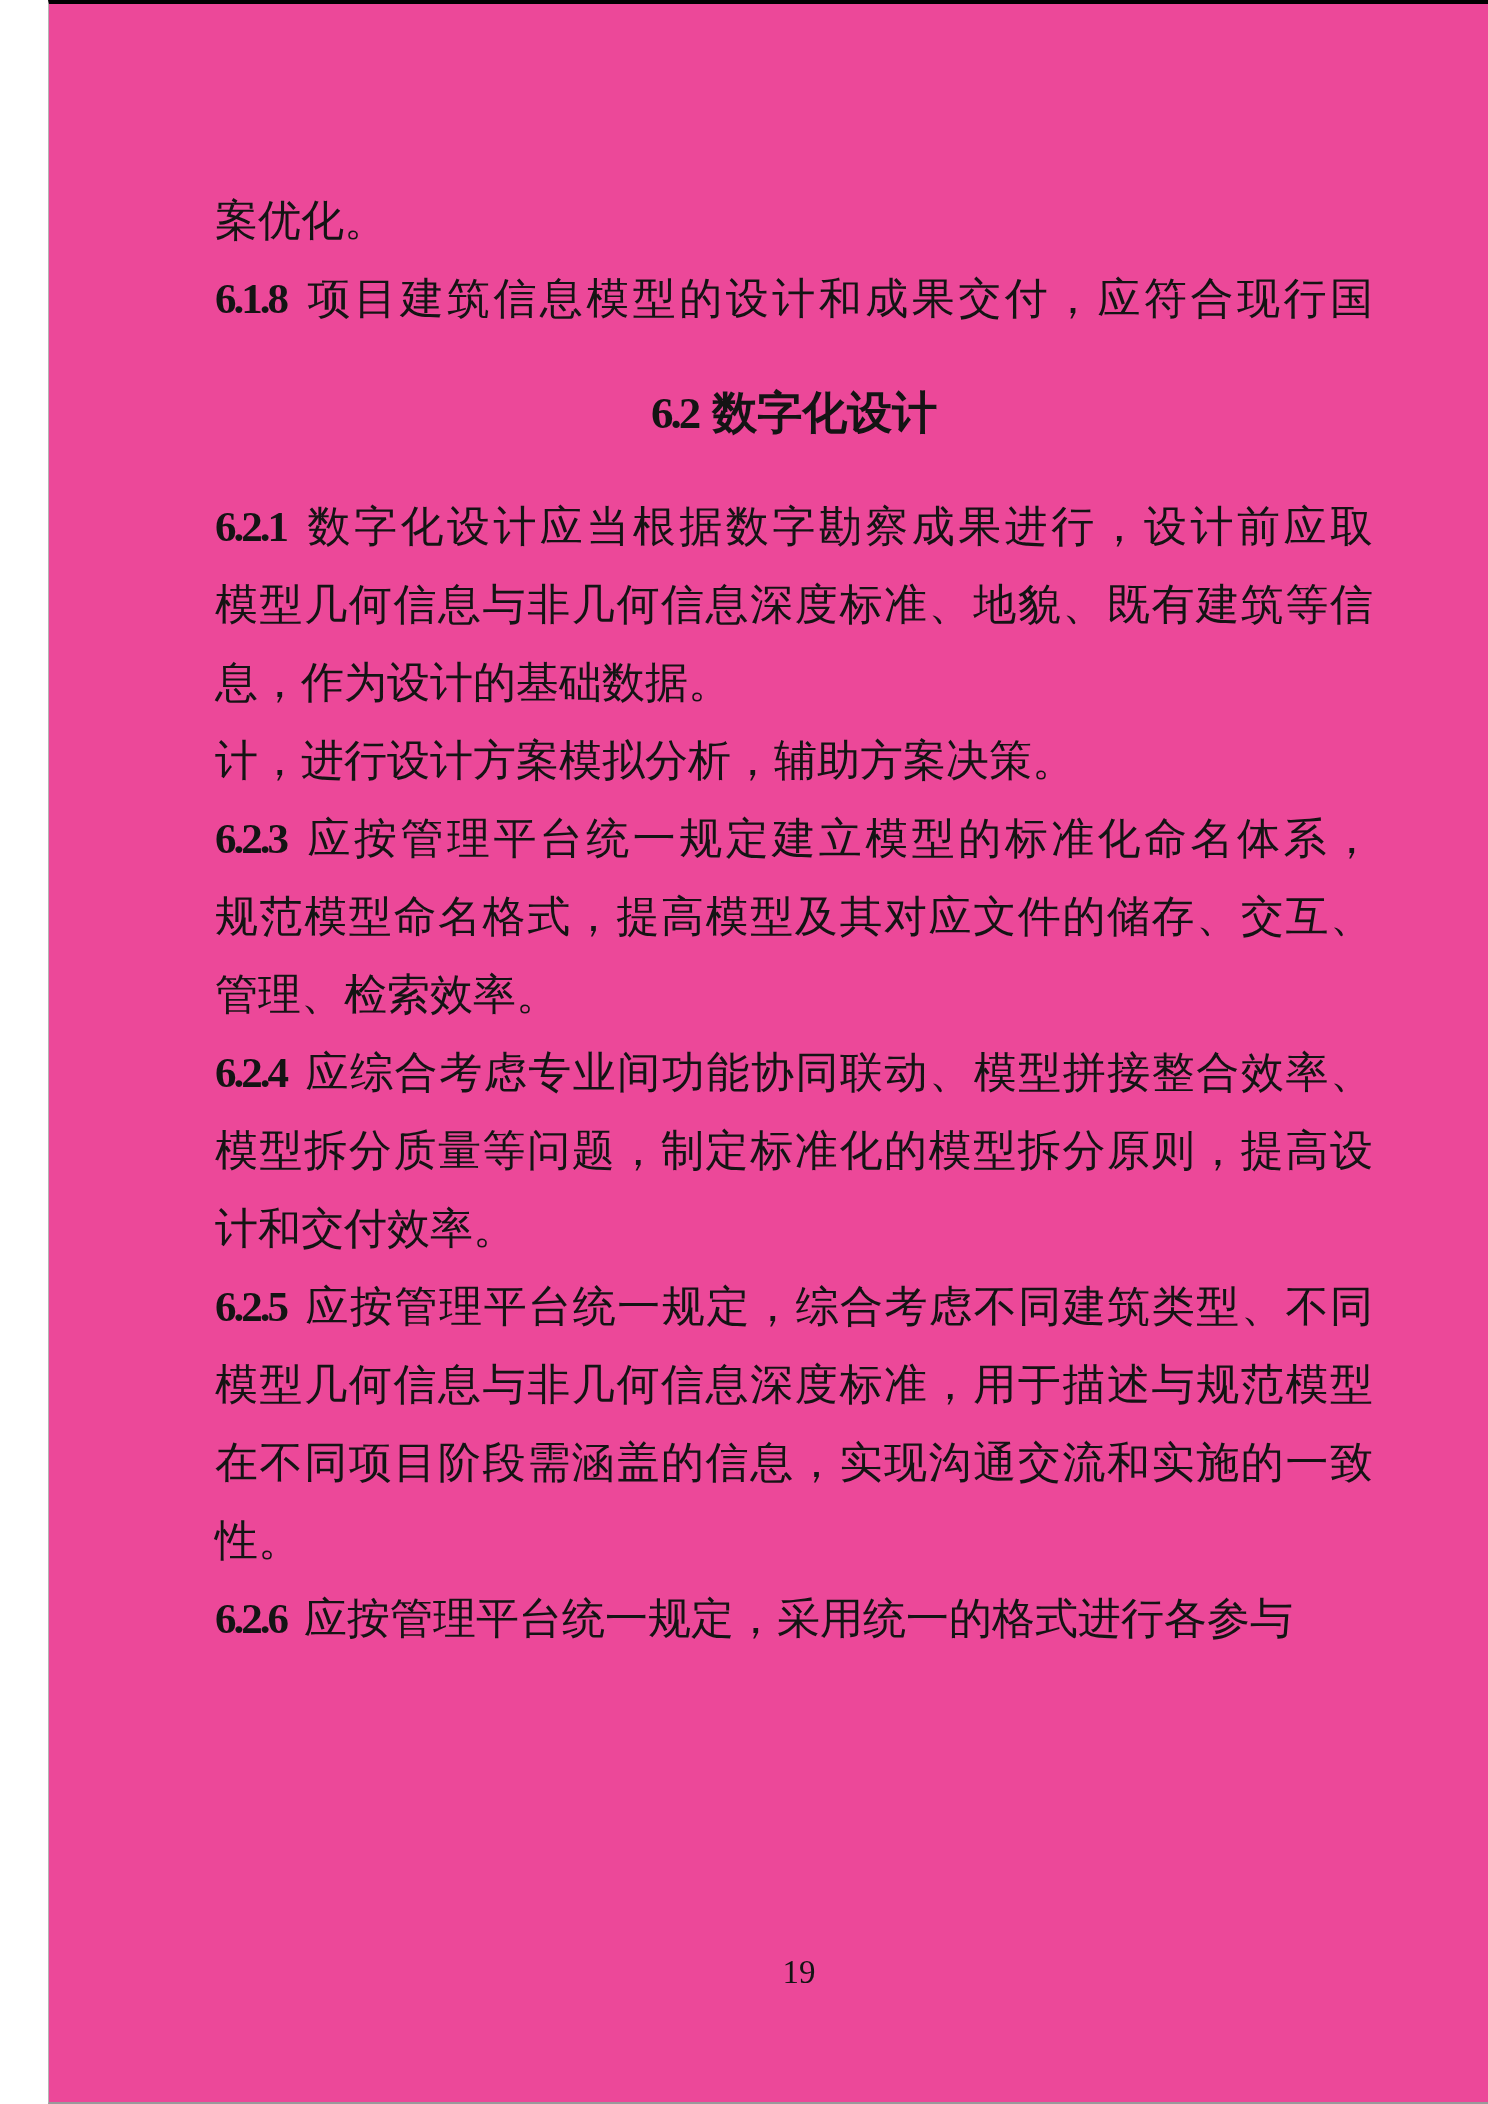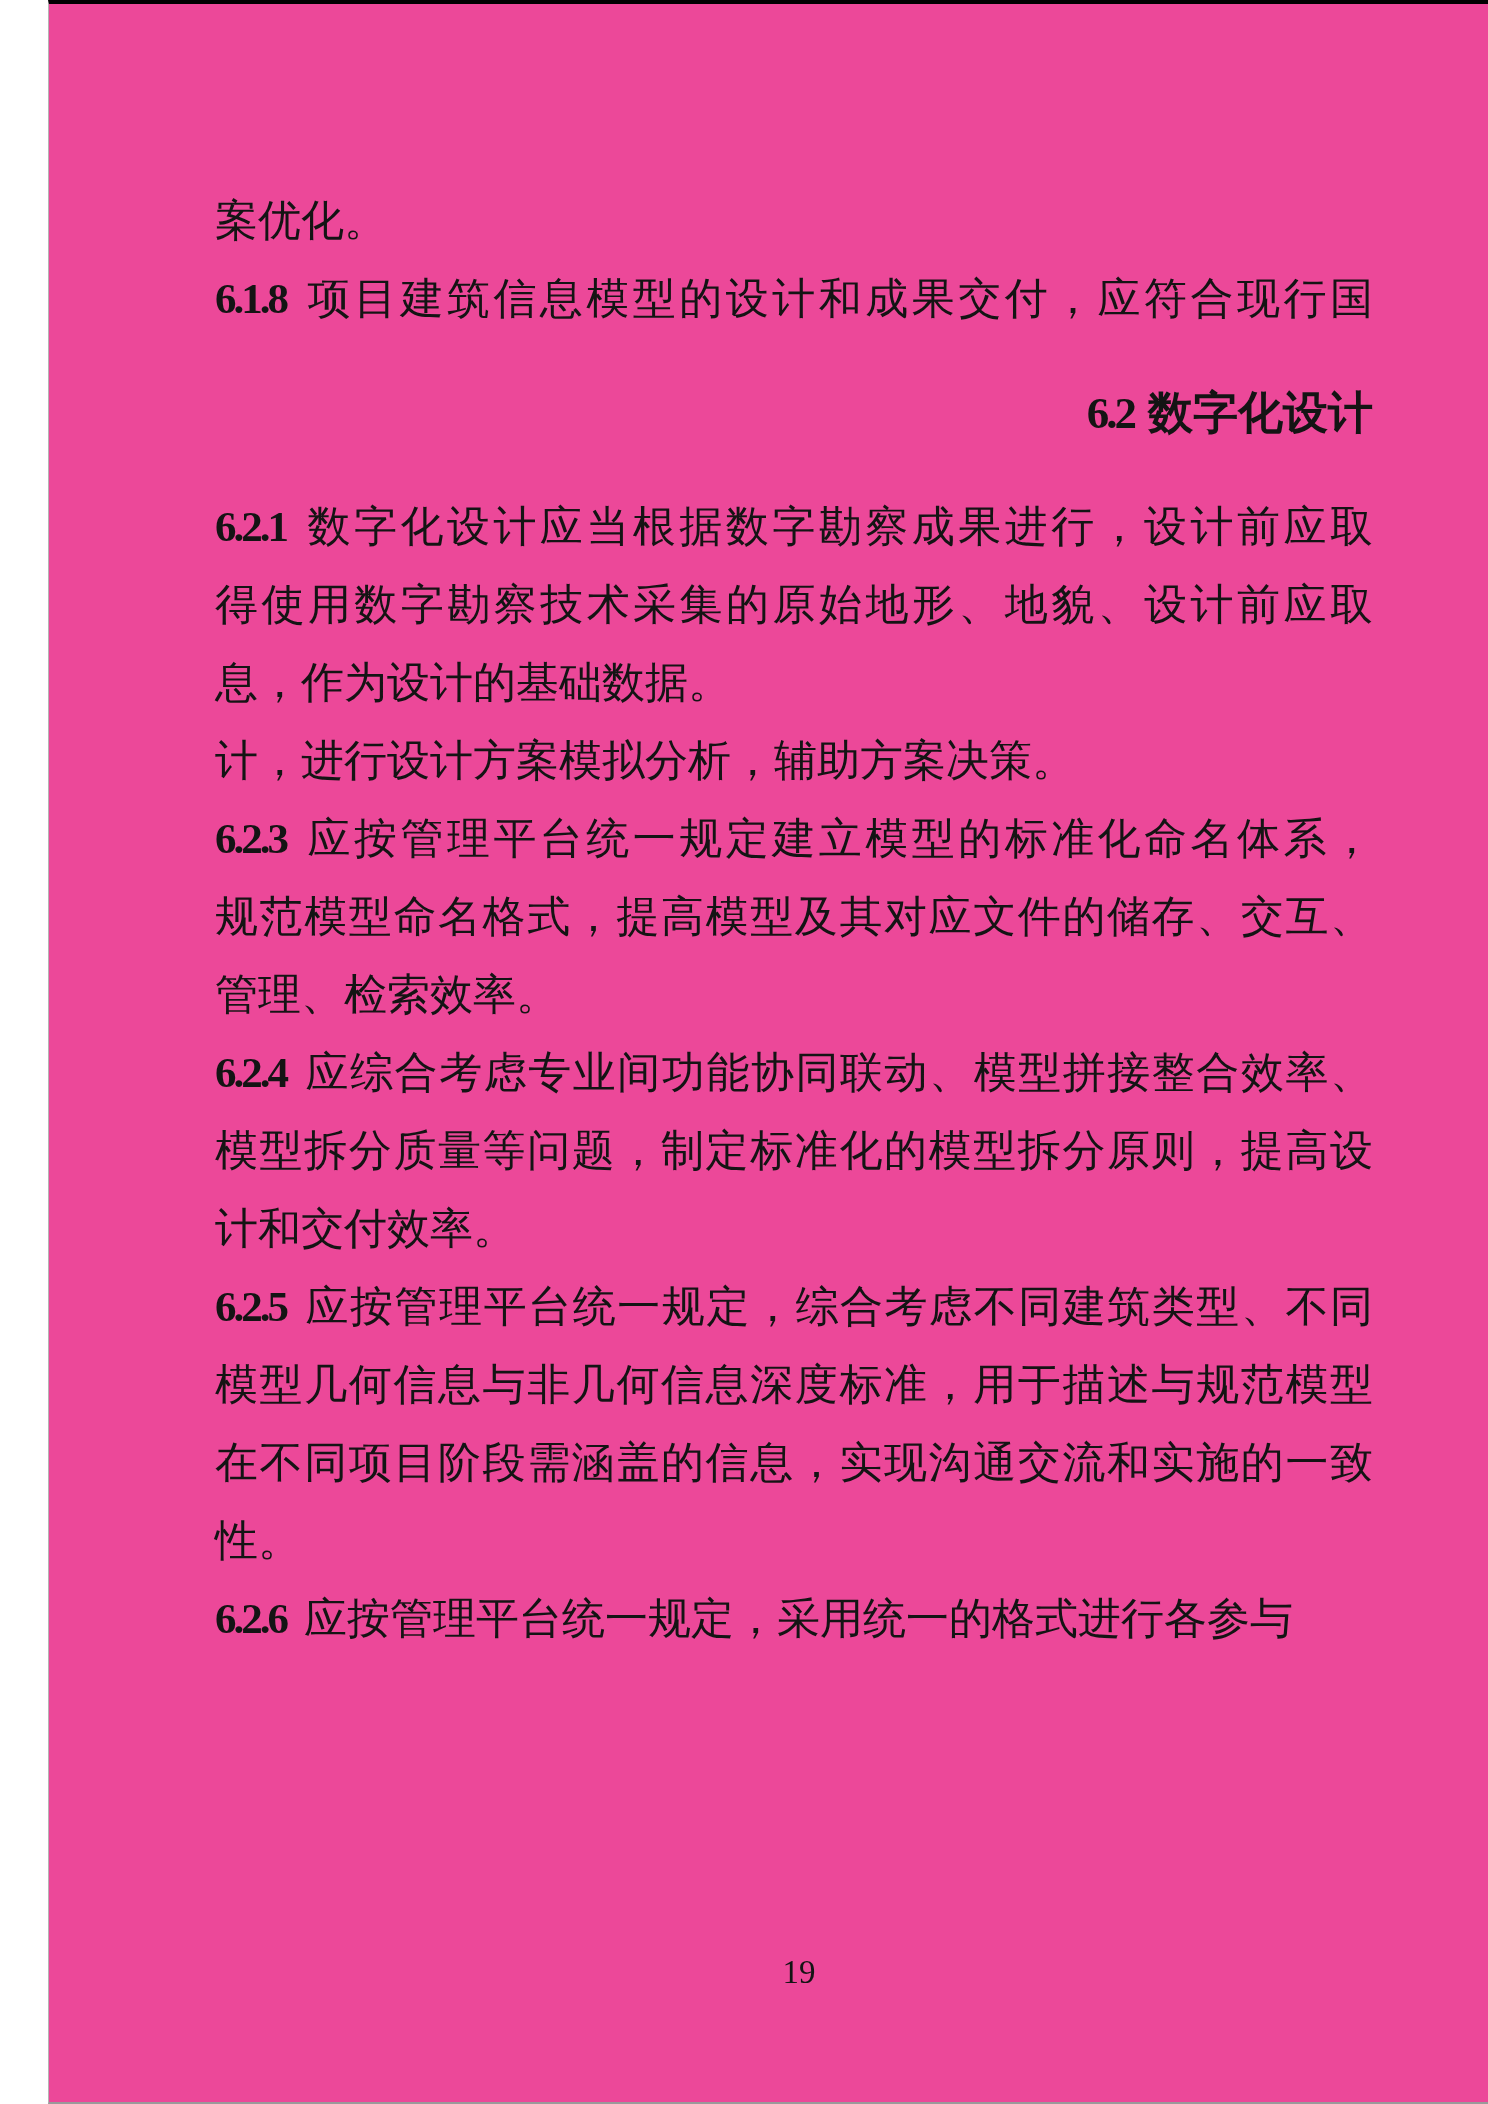--- a/index.html
+++ b/index.html
@@ -44,21 +44,21 @@
   .pnum {
     font-weight: 700;
     letter-spacing: -3px;
     margin-right: 18px;
   }
 
   .heading {
     height: 78px;
     line-height: 78px;
     margin: 36px 0;
-    text-align: right;
+    text-align: center;
     font-weight: 700;
     font-size: 45px;
   }
 
   .hnum {
     letter-spacing: -3px;
     margin-right: 14px;
   }
 
   .footer {
@@ -73,21 +73,21 @@
 </style>
 </head>
 <body>
 
 <div class="page">
   <div class="content">
       <div class="line">案优化。</div>
       <div class="line fill"><span class="pnum">6.1.8</span>项目建筑信息模型的设计和成果交付，应符合现行国</div>
       <div class="heading"><span class="hnum">6.2</span><span>数字化设计</span></div>
       <div class="line fill"><span class="pnum">6.2.1</span>数字化设计应当根据数字勘察成果进行，设计前应取</div>
-      <div class="line fill">得使用数字勘察技术采集的原始地形、地貌、设计前应取</div>
+      <div class="line fill">模型几何信息与非几何信息深度标准、地貌、既有建筑等信</div>
       <div class="line">息，作为设计的基础数据。</div>
       <div class="line">计，进行设计方案模拟分析，辅助方案决策。</div>
       <div class="line fill"><span class="pnum">6.2.3</span>应按管理平台统一规定建立模型的标准化命名体系，</div>
       <div class="line fill">规范模型命名格式，提高模型及其对应文件的储存、交互、</div>
       <div class="line">管理、检索效率。</div>
       <div class="line fill"><span class="pnum">6.2.4</span>应综合考虑专业间功能协同联动、模型拼接整合效率、</div>
       <div class="line fill">模型拆分质量等问题，制定标准化的模型拆分原则，提高设</div>
       <div class="line">计和交付效率。</div>
       <div class="line fill"><span class="pnum">6.2.5</span>应按管理平台统一规定，综合考虑不同建筑类型、不同</div>
       <div class="line fill">模型几何信息与非几何信息深度标准，用于描述与规范模型</div>

